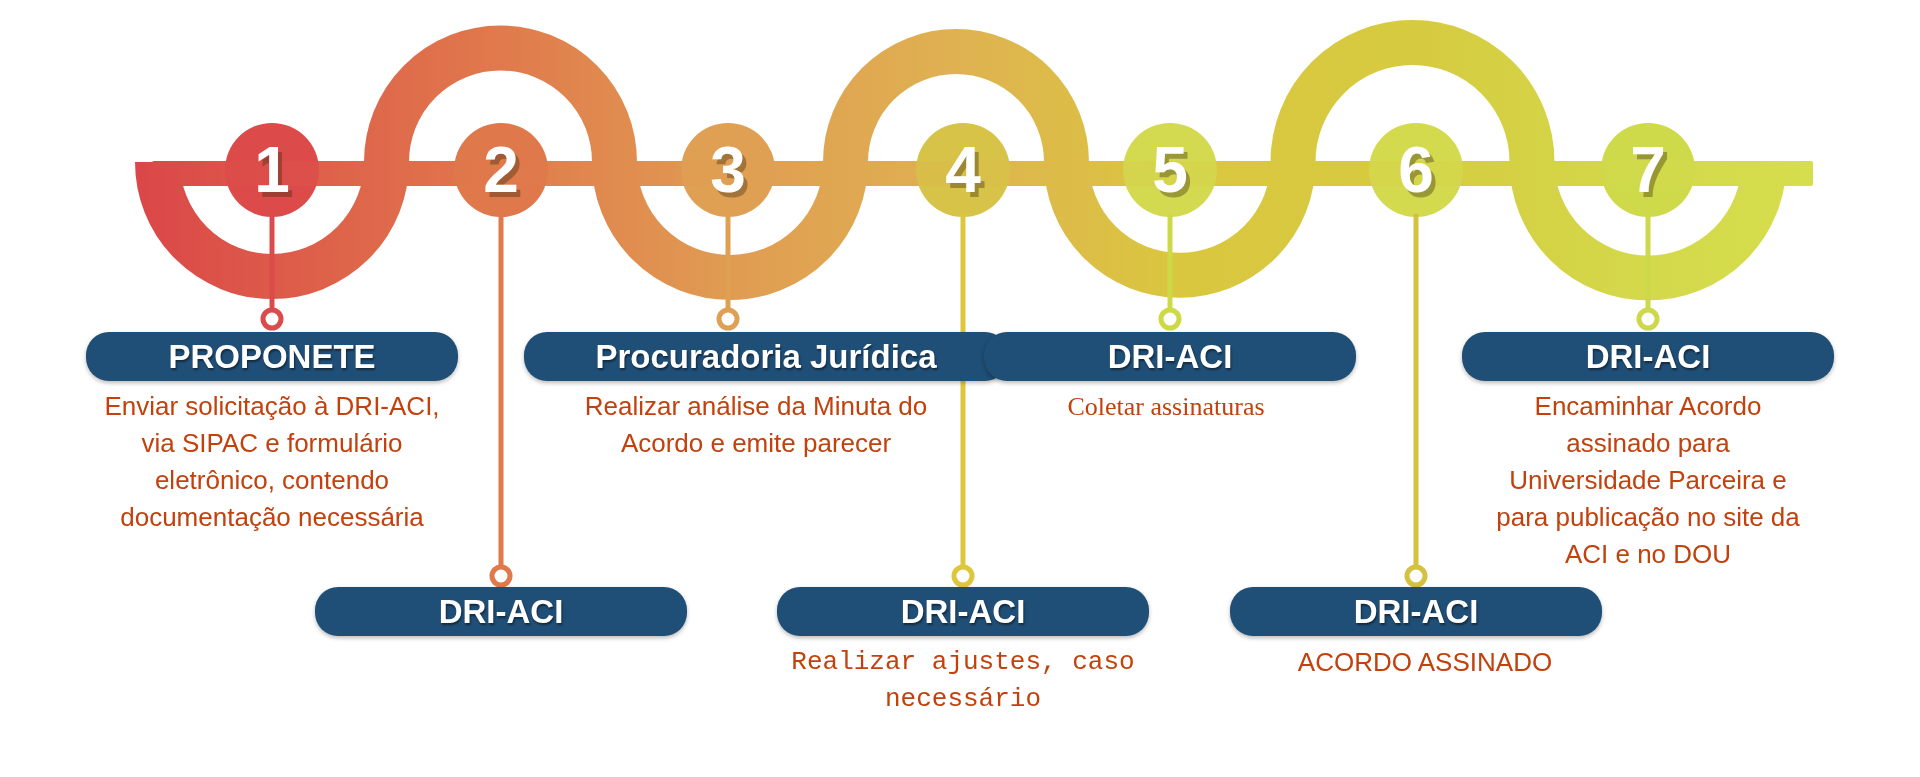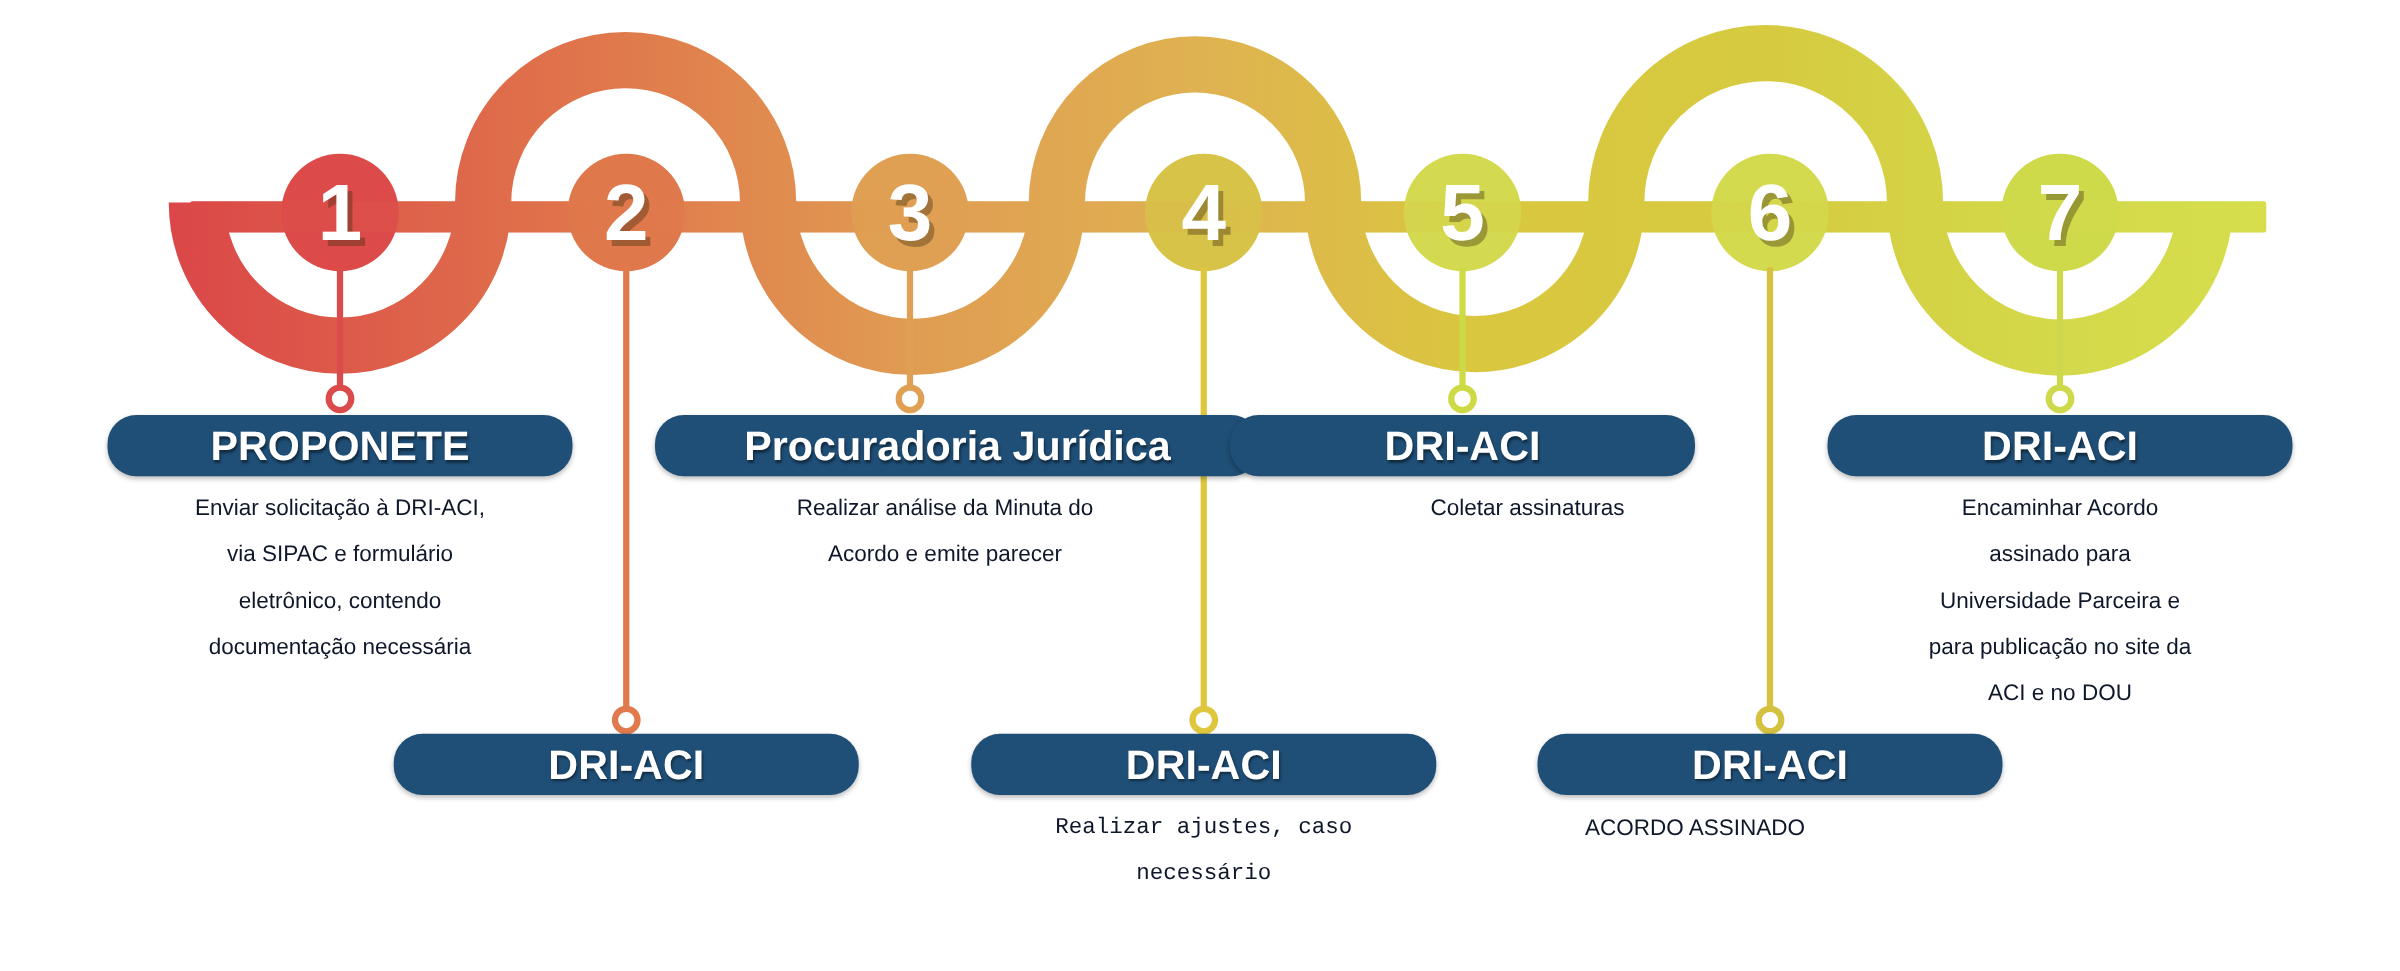--- a/index.html
+++ b/index.html
@@ -37,43 +37,43 @@
   .title-text {
     color: #ffffff; font-weight: bold; font-size: 33px;
     text-shadow: 1px 2px 2px rgba(0,0,0,0.45);
     white-space: nowrap;
   }
 
   .step-desc {
     position: absolute;
     width: 460px;
     text-align: center;
-    font-size: 18px;
+    font-size: 26px;
     line-height: 37px;
-    color: #0f172a;
+    color: #c2410c;
     white-space: pre-line;
     z-index: 4;
   }
 
   .row-top    { top: 332px; }
   .row-bottom { top: 587px; }
   .desc-top    { top: 388px; }
   .desc-bottom { top: 644px; }
 
   
   .num-s1 { left: 222px; }  .num-s2 { left: 451px; }  .num-s3 { left: 678px; }
   .num-s4 { left: 913px; }  .num-s5 { left: 1120px; } .num-s6 { left: 1366px; }
   .num-s7 { left: 1598px; }
 
   .box-s1 { left: 86px; }   .box-s2 { left: 315px; }  .box-s3 { left: 524px; }
   .box-s4 { left: 777px; }  .box-s5 { left: 984px; }  .box-s6 { left: 1230px; }
   .box-s7 { left: 1462px; }
 
   .desc-s1 { left: 42px; }  .desc-s2 { left: 271px; } .desc-s3 { left: 498px; padding-left: 28px; }
-  .desc-s4 { left: 733px; font-family: Liberation Mono, monospace; } .desc-s5 { left: 992px; } .desc-s6 { left: 1126px; }
+  .desc-s4 { left: 733px; font-family: Liberation Mono, monospace; } .desc-s5 { left: 936px; font-family: Liberation Serif, serif; } .desc-s6 { left: 1195px; }
   .desc-s7 { left: 1418px; }
 </style>
 </head>
 <body>
 
 <div class="canvas">
 
   <svg class="wave-svg" width="1920" height="777" viewBox="0 0 1920 777">
     <defs>
       <linearGradient id="waveGrad" gradientUnits="userSpaceOnUse" x1="140" y1="0" x2="1815" y2="0">

